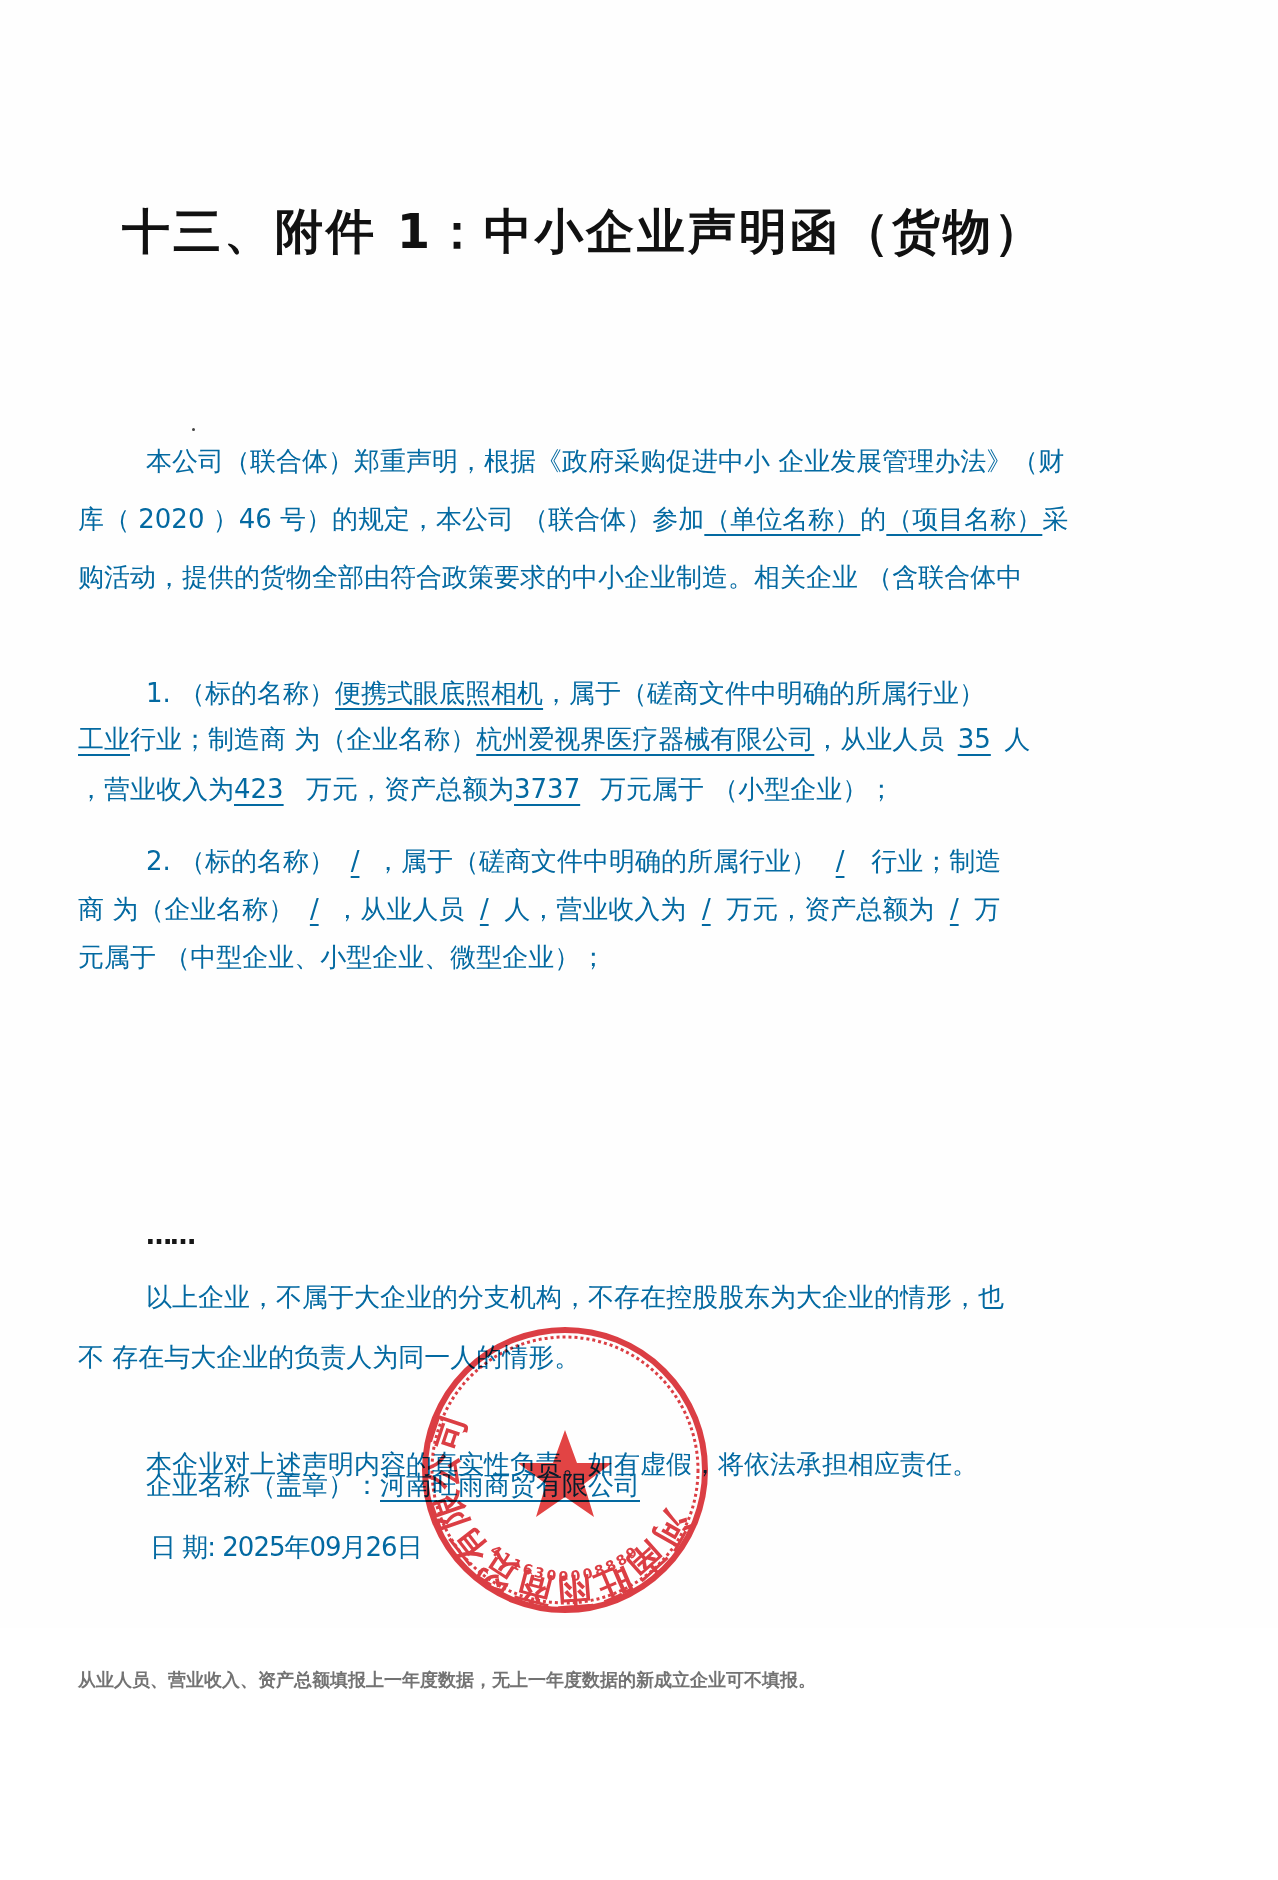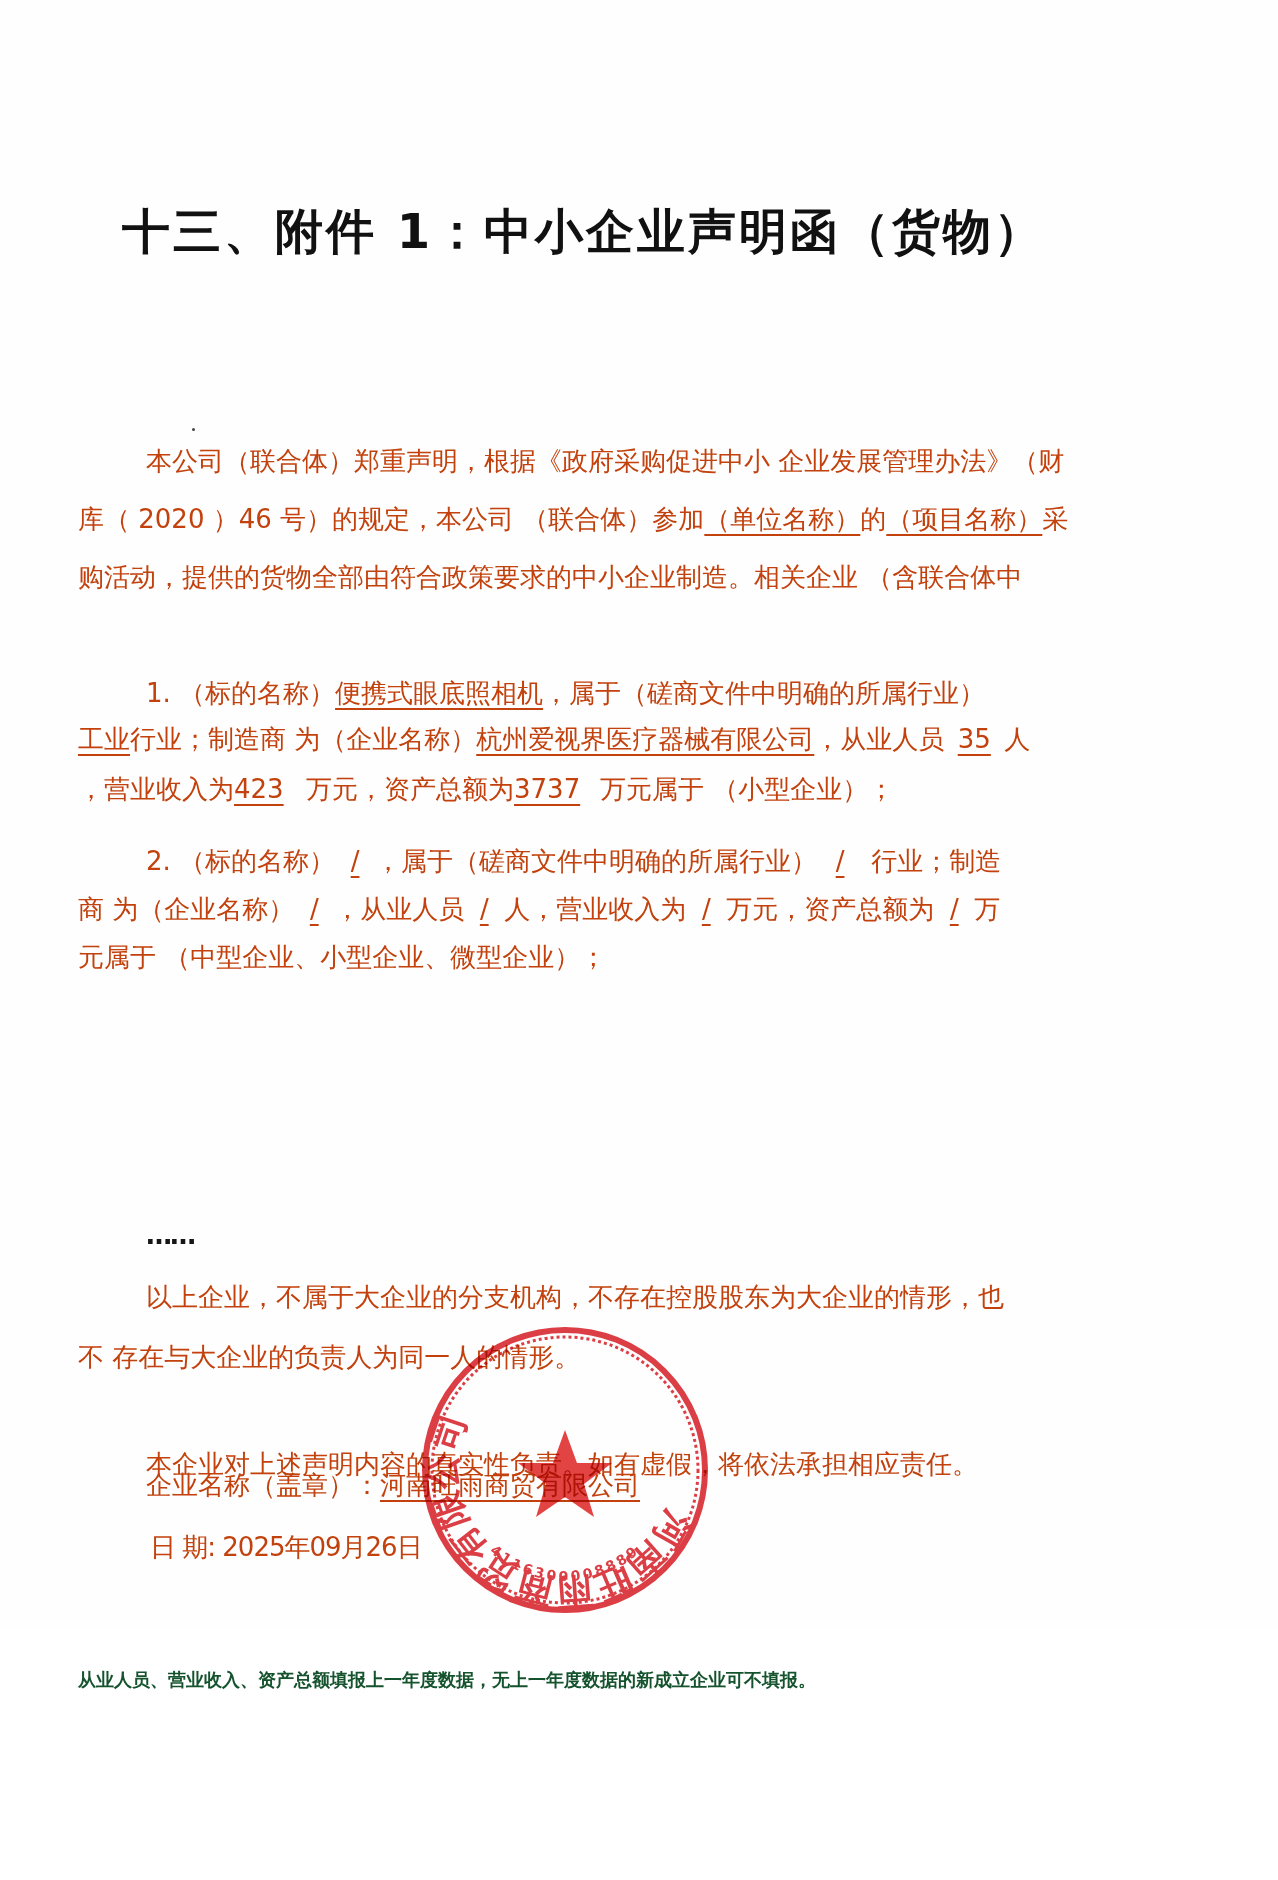--- a/index.html
+++ b/index.html
@@ -7,26 +7,26 @@
     width: 1278px; height: 1880px; position: relative; overflow: hidden;
     font-family: "DejaVu Sans", "Liberation Sans", sans-serif; color: #161616;
   }
   .page { position: absolute; left: 0; top: 0; width: 1278px; height: 1628px; background: #fefefe; }
   .title {
     position: absolute; left: 122px; top: 200px; font-size: 48px; font-weight: bold;
     letter-spacing: 3px; color: #111; white-space: nowrap;
   }
   .speck { position: absolute; left: 192px; top: 428px; width: 3px; height: 3px; background: #444; border-radius: 50%; }
   .line {
-    position: absolute; font-size: 26px; line-height: 34px; white-space: nowrap; color: #c2410c;
+    position: absolute; font-size: 26px; line-height: 34px; white-space: nowrap; color: #0369a1;
   }
   .u { text-decoration: underline; text-underline-offset: 6px; text-decoration-thickness: 2px; }
   .blank { display: inline-block; text-decoration: underline; text-underline-offset: 6px; text-decoration-thickness: 2px; }
   .ellipsis { position: absolute; left: 146px; top: 1220px; font-size: 26px; font-weight: bold; letter-spacing: -2px; }
-  .footnote { position: absolute; left: 78px; top: 1668px; font-size: 18px; font-weight: bold; white-space: nowrap; color: #14532d; }
+  .footnote { position: absolute; left: 78px; top: 1668px; font-size: 18px; font-weight: bold; white-space: nowrap; color: #737373; }
   .stamp { position: absolute; left: 415px; top: 1320px; width: 300px; height: 300px; opacity: 0.88; mix-blend-mode: multiply; }
 </style>
 </head>
 <body>
 
 <div class="page">
 
   <div class="title">十三、附件 1：中小企业声明函（货物）</div>
   <div class="speck"></div>
 

